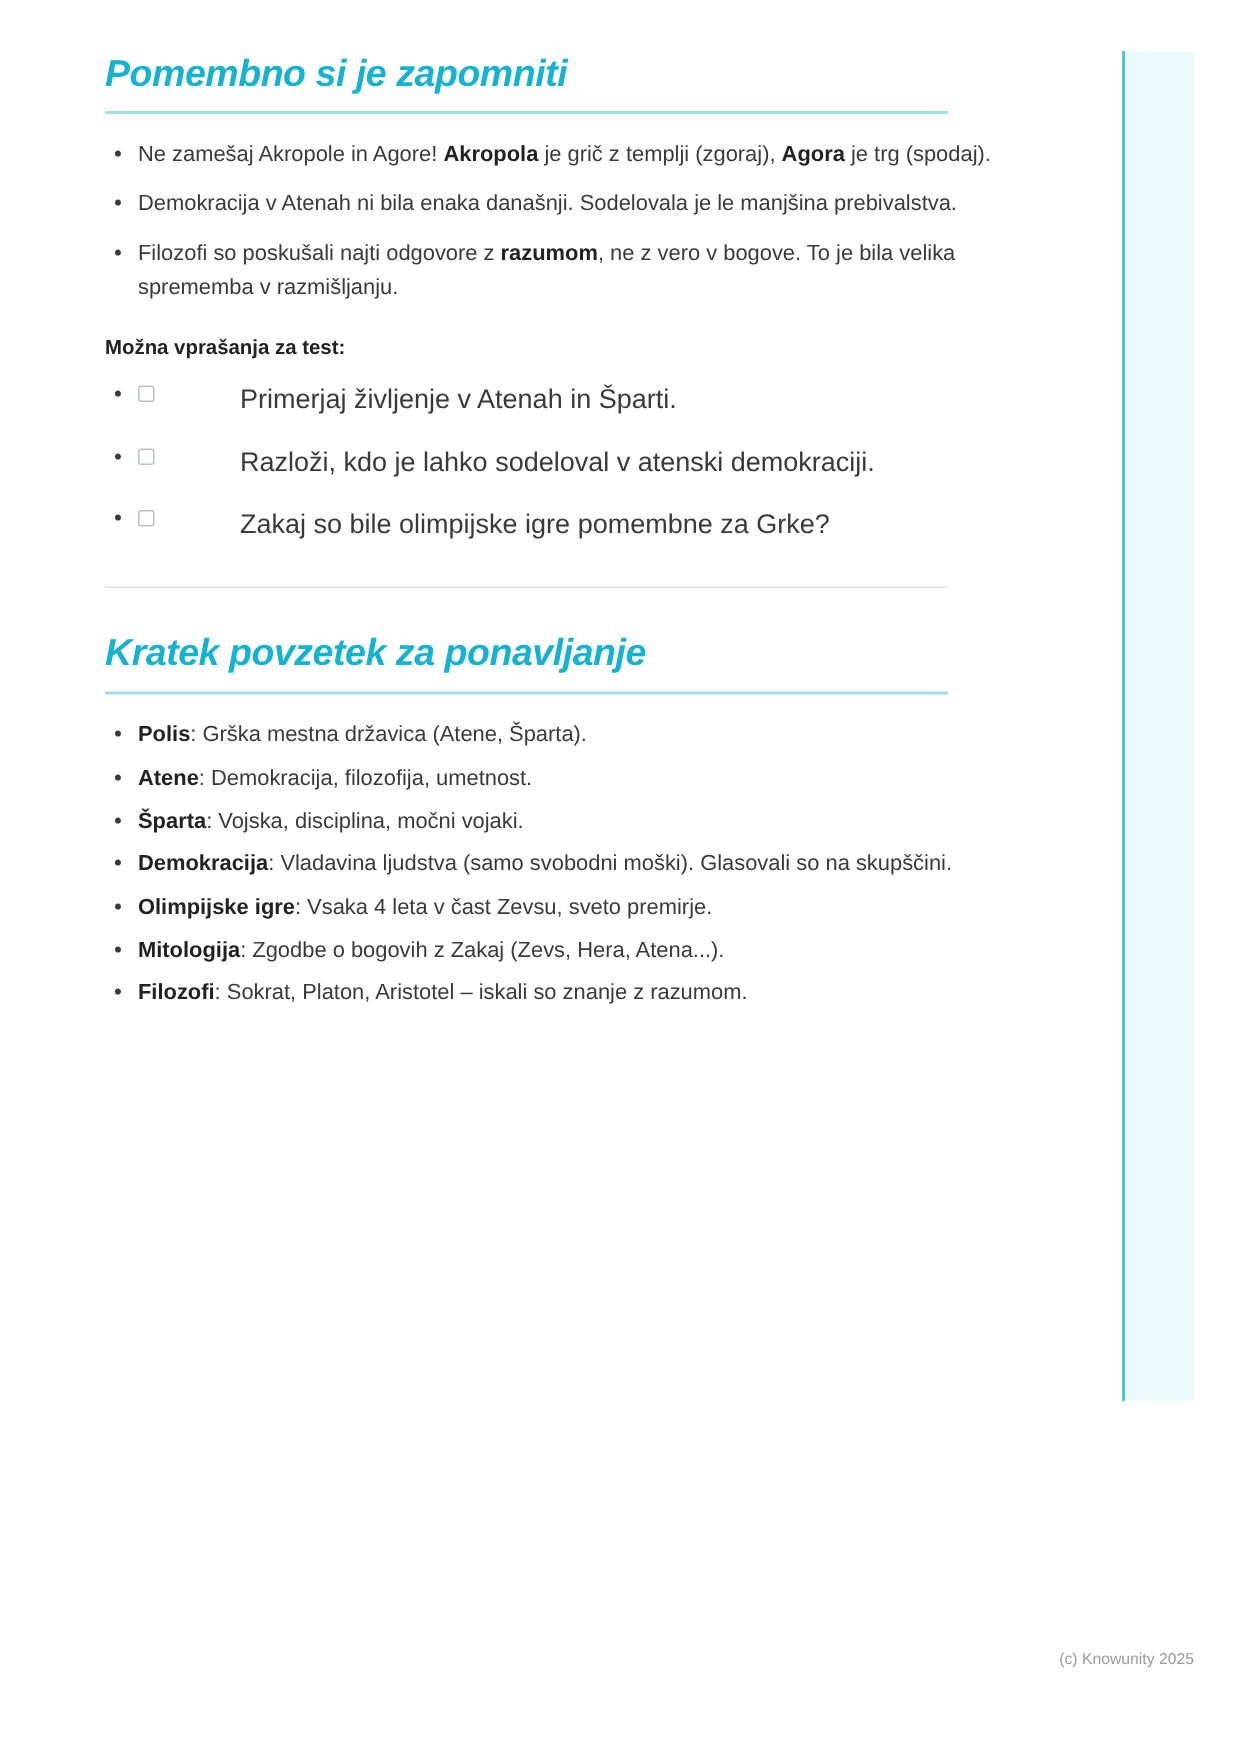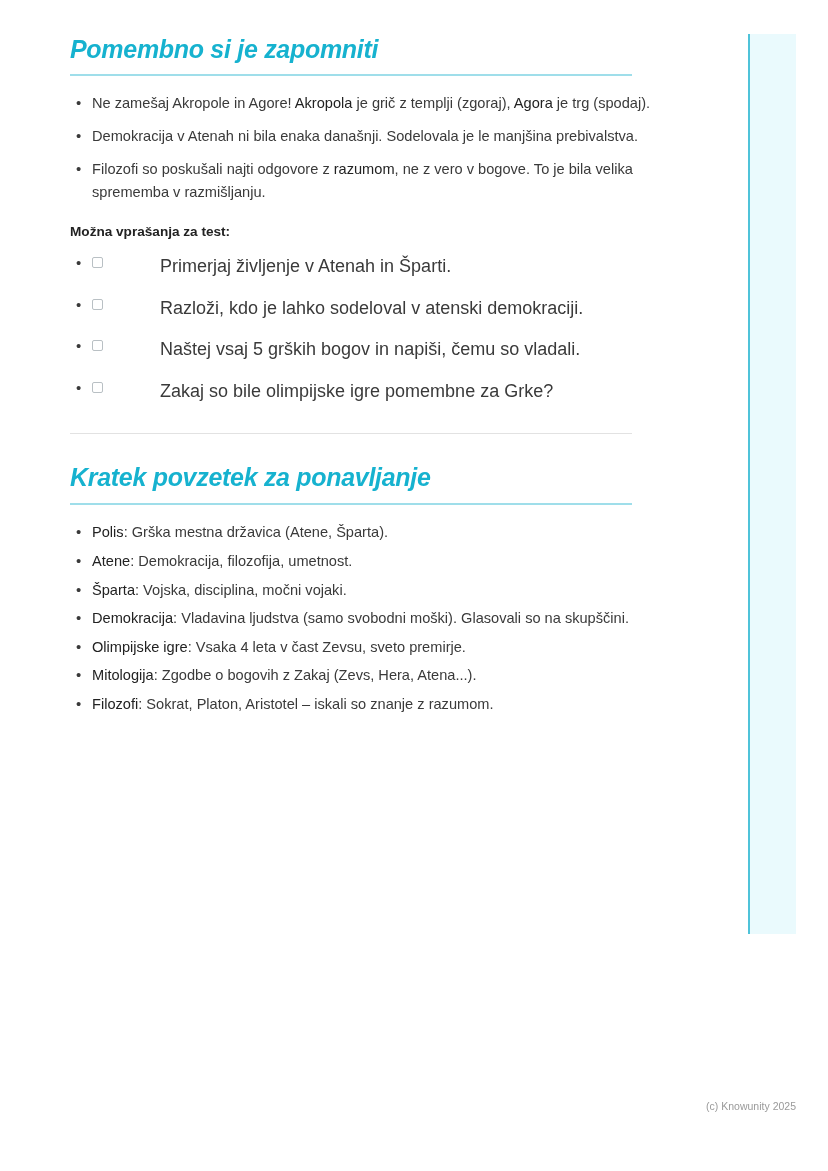--- a/index.html
+++ b/index.html
@@ -64,21 +64,21 @@
   }
   ul.bullets > li::before {
     content: "•";
     position: absolute;
     left: -16px;
     top: -1px;
     color: #3a3a3a;
     font-size: 15px;
   }
   ul.bullets.tight > li { margin-bottom: 5px; }
-  b, strong { font-weight: normal; color: #222; }
+  b, strong { font-weight: bold; color: #222; }
   .sub-head {
     font-size: 13.6px;
     font-weight: bold;
     color: #222;
     margin: 19px 0 13px 0;
   }
   ul.checklist {
     margin: 0;
     padding: 0 0 0 22px;
     list-style: none;
@@ -154,24 +154,20 @@
           <li>
             <span class="checkbox"></span>
             <span>Primerjaj življenje v Atenah in Šparti.</span>
           </li>
           <li>
             <span class="checkbox"></span>
             <span>Razloži, kdo je lahko sodeloval v atenski demokraciji.</span>
           </li>
           <li>
             <span class="checkbox"></span>
-            <span>Naštej vsaj 5 grških bogov in napiši, čemu so vladali.</span>
-          </li>
-          <li>
-            <span class="checkbox"></span>
             <span>Zakaj so bile olimpijske igre pomembne za Grke?</span>
           </li>
         </ul>
     </div>
 
     <div class="divider"></div>
 
     <div class="section-2">
       <h1 class="section-title">Kratek povzetek za ponavljanje</h1>
       <div class="title-rule"></div>

